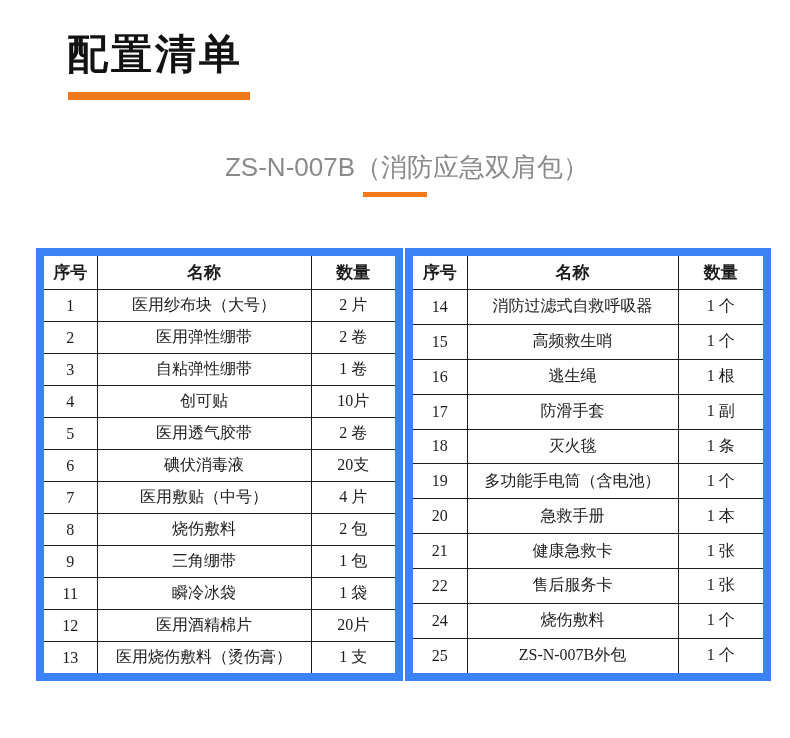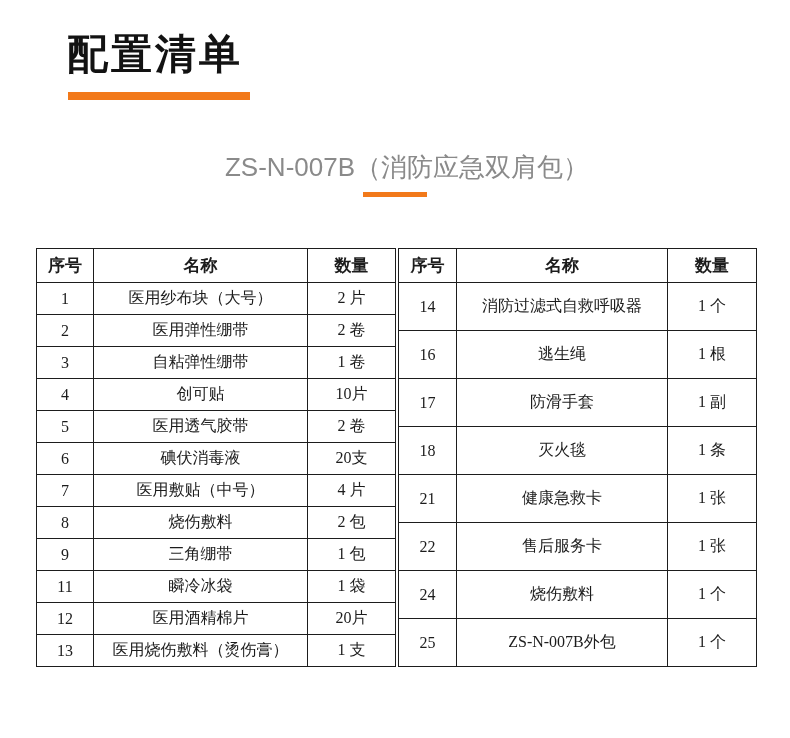--- a/index.html
+++ b/index.html
@@ -55,21 +55,21 @@
   .tables {
     position: absolute;
     left: 36px;
     top: 248px;
     display: flex;
     gap: 2px;
   }
   table.list-table {
     border-collapse: collapse;
     table-layout: fixed;
-    border: 1px solid #3b82f6;
+    border: 8px solid #3b82f6;
     font-family: "Liberation Serif", "DejaVu Serif", serif;
     color: #1c1c1c;
   }
   table.list-table.left  { width: 359px; }
   table.list-table.right { width: 358px; }
   .list-table th, .list-table td {
     border: 1px solid #1d1d1d;
     text-align: center;
     vertical-align: middle;
     padding: 0 2px;
@@ -190,35 +190,50 @@
           <th>数量</th>
         </tr>
       </thead>
       <tbody>
           <tr>
             <td>14</td>
             <td>消防过滤式自救呼吸器</td>
             <td>1 个</td>
           </tr>
           <tr>
+            <td>15</td>
+            <td>高频救生哨</td>
+            <td>1 个</td>
+          </tr>
+          <tr>
             <td>16</td>
             <td>逃生绳</td>
             <td>1 根</td>
           </tr>
           <tr>
             <td>17</td>
             <td>防滑手套</td>
             <td>1 副</td>
           </tr>
           <tr>
             <td>18</td>
             <td>灭火毯</td>
             <td>1 条</td>
           </tr>
           <tr>
+            <td>19</td>
+            <td>多功能手电筒（含电池）</td>
+            <td>1 个</td>
+          </tr>
+          <tr>
+            <td>20</td>
+            <td>急救手册</td>
+            <td>1 本</td>
+          </tr>
+          <tr>
             <td>21</td>
             <td>健康急救卡</td>
             <td>1 张</td>
           </tr>
           <tr>
             <td>22</td>
             <td>售后服务卡</td>
             <td>1 张</td>
           </tr>
           <tr>

